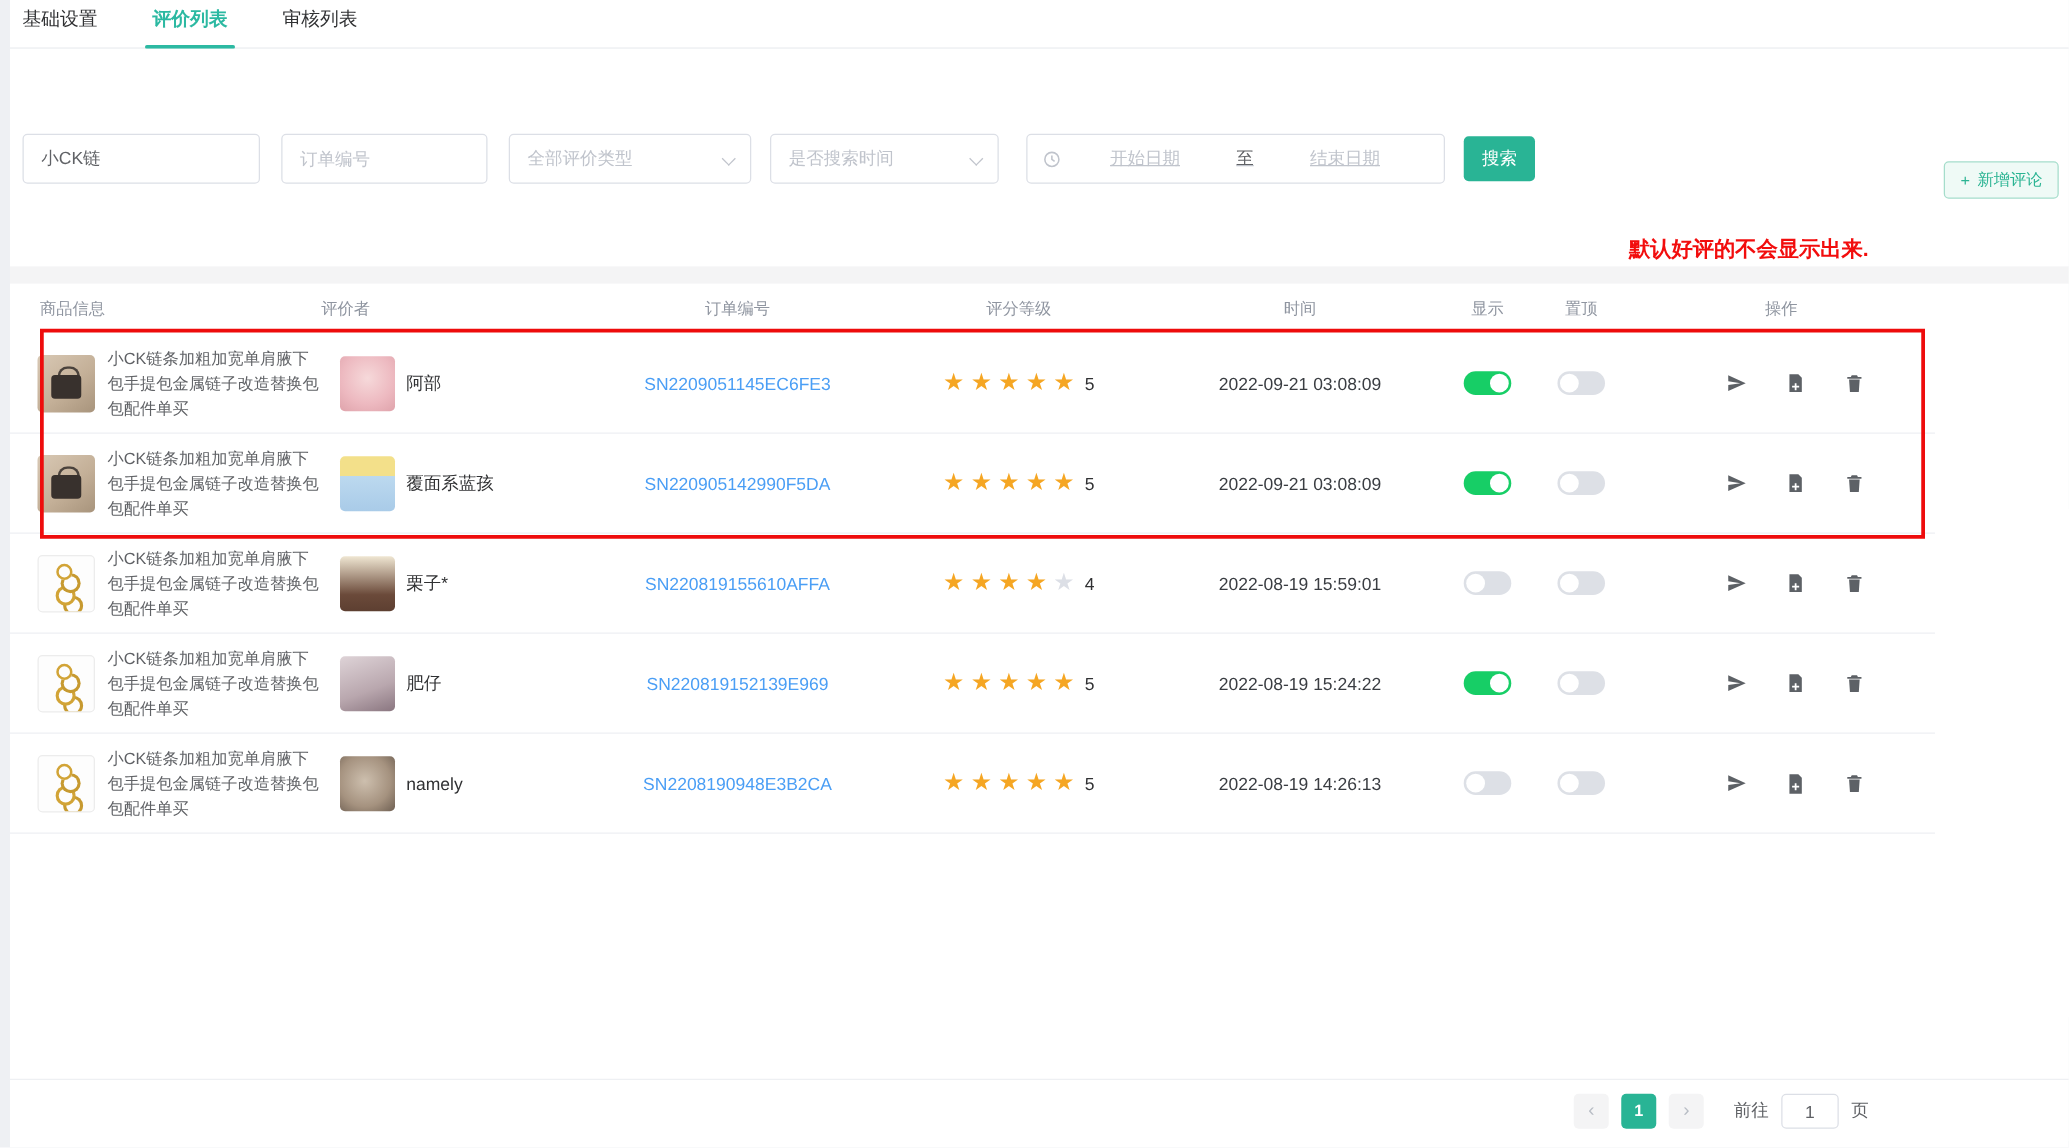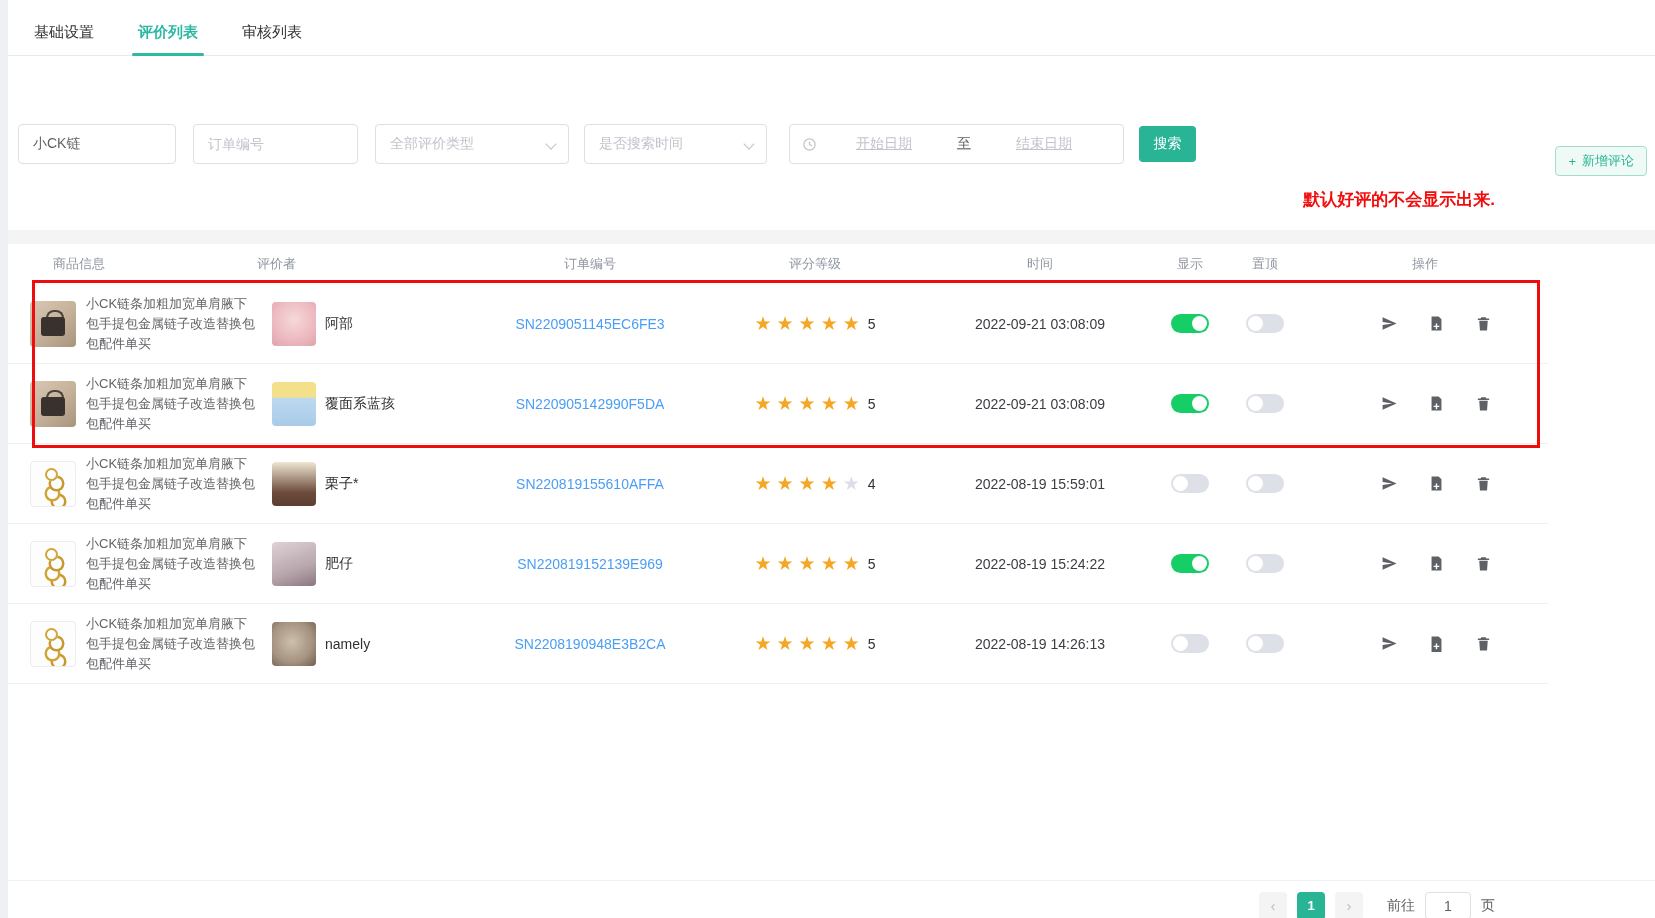--- a/index.html
+++ b/index.html
@@ -6,58 +6,58 @@
   html,body { width:1655px; height:918px; }
   body {
     font-family: "Liberation Sans", "DejaVu Sans", sans-serif;
     background:#eef0f3;
     color:#303133;
     overflow:hidden;
   }
   .wrapper { margin-left:8px; width:1647px; height:918px; background:#fff; position:relative; }
 
   
-  .tabbar { height:56px; border-bottom:1px solid #e7eaee; display:flex; align-items:flex-end; padding-left:20px; background:#fff; }
+  .tabbar { height:39px; border-bottom:1px solid #e7eaee; display:flex; align-items:flex-end; padding-left:4px; background:#fff; }
   .tab { font-size:15px; color:#303133; padding:12px 6px 13px; margin-right:32px; cursor:pointer; position:relative; }
   .tab.active { color:#2cb9a2; font-weight:bold; }
   .tab.active::after { content:""; position:absolute; left:0; right:0; bottom:-1px; height:3px; background:#2cb9a2; border-radius:2px; }
 
   
   .filter-card { position:relative; height:174px; background:#fff; padding-top:44px; }
   .panel-title { display:flex; align-items:center; padding-left:10px; }
   .title-bar { width:4px; height:17px; background:#2cb9a2; margin-right:12px; }
   .title-text { font-size:16px; font-weight:bold; color:#1f2329; }
   .add-btn { position:absolute; right:8px; top:90px; height:30px; padding:0 12px; display:flex; align-items:center; gap:6px;
     border:1px solid #a5ddcb; background:#effaf6; color:#2bb493; font-size:13px; border-radius:4px; cursor:pointer; }
   .filter-row { display:flex; align-items:center; margin-top:24px; padding-left:10px; }
   .f-input, .f-select, .f-daterange { height:40px; border:1px solid #dcdfe6; border-radius:4px; background:#fff; font-size:14px; }
   input.f-input { padding:0 14px; color:#606266; outline:none; }
   input.f-input::placeholder { color:#c0c4cc; }
-  .f-in1 { width:158px; margin-right:17px; }
+  .f-in1 { width:190px; margin-right:17px; }
   .f-in2 { width:165px; margin-right:17px; }
   .f-select { position:relative; display:flex; align-items:center; padding:0 30px 0 14px; color:#c0c4cc; cursor:pointer; }
   .f-sel1 { width:194px; margin-right:15px; }
   .f-sel2 { width:183px; margin-right:22px; }
   .chev { position:absolute; right:13px; top:15px; width:8px; height:8px; border-right:1.5px solid #c0c4cc; border-bottom:1.5px solid #c0c4cc; transform:rotate(45deg); }
   .f-daterange { width:335px; margin-right:15px; display:flex; align-items:center; padding:0 12px; color:#c0c4cc;text-decoration:underline; }
   .f-daterange .dr-start, .f-daterange .dr-end { flex:1; text-align:center; }
   .f-daterange .dr-sep { color:#606266; padding:0 6px; }
   .clock-svg { width:15px; height:15px; flex:0 0 auto; }
   .search-btn { width:57px; height:36px; background:#29b495; color:#fff; border:none; border-radius:4px; font-size:14px; cursor:pointer; font-family:inherit; }
 
   .annotation { position:absolute; top:188px; right:160px; color:#f20d0d; font-size:17px; font-weight:bold; z-index:5; }
 
   .gray-band { height:14px; background:#f4f4f5; width:100%; }
 
   
   .table-card { position:relative; height:686px; background:#fff; display:flex; flex-direction:column; }
   .tgrid { display:grid; grid-template-columns:225px 215px 240px 210px 240px 60px 90px 230px; padding-left:22px; width:1540px; align-items:center; }
   .thead { height:40px; color:#8f95a0; font-size:13px; }
   .thead .hcell { padding:0 2px; }
-  .h-product { padding-left:15px;margin-left:21px; }
+  .h-product { padding-left:15px; }
   .h-reviewer { text-align:left; }
   .h-order, .h-rating, .h-time, .h-display, .h-top, .h-ops { text-align:center; }
   .trow { height:80px; border-bottom:1px solid #eef0f4; font-size:14px; }
   .cell { display:flex; align-items:center; }
   .c-product { gap:10px; }
   .thumb { width:46px; height:46px; border-radius:4px; flex:0 0 auto; position:relative; overflow:hidden; }
   .thumb[data-variant="bag"] { background:linear-gradient(140deg,#d8c8b4 0%,#c4b098 55%,#a8947c 100%); }
   .thumb[data-variant="bag"]::after { content:""; position:absolute; left:11px; top:16px; width:24px; height:19px; background:#38312d; border-radius:3px; }
   .thumb[data-variant="bag"]::before { content:""; position:absolute; left:16px; top:9px; width:14px; height:12px; border:2.5px solid #4a423c; border-bottom:none; border-radius:8px 8px 0 0; }
   .thumb[data-variant="chain"] { background:#fdfdfd; border:1px solid #ececec; }

